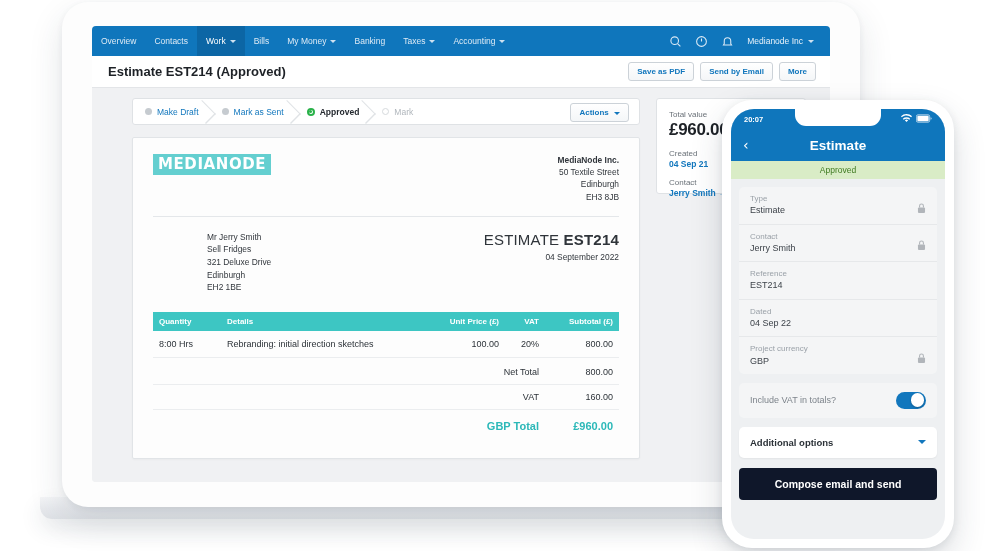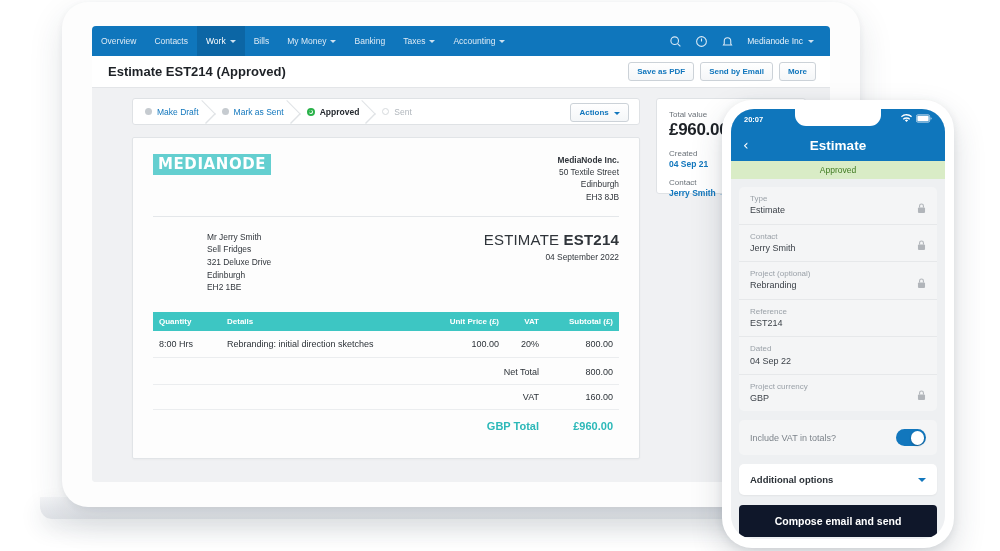--- a/index.html
+++ b/index.html
@@ -557,21 +557,21 @@
             <div class="wf-step link">
               <span class="dot"></span>
               <span>Mark as Sent</span>
             </div>
             <div class="wf-step current">
               <span class="dot ring-green"></span>
               <span>Approved</span>
             </div>
             <div class="wf-step muted last">
               <span class="dot hollow"></span>
-              <span>Sent</span>
+              <span>Mark</span>
             </div>
             <div class="wf-actions">
               <button class="btn-light">
                 <span>Actions</span>
                 <span class="caret" style="border-top-color:#1277bd;margin-left:3px;"></span>
               </button>
             </div>
           </div>
 
           <div class="invoice-card">
@@ -711,32 +711,20 @@
           </div>
           <span class="lock-icon">
             <svg width="9" height="11" viewBox="0 0 14 17" fill="none" stroke="#7b828a" stroke-width="1.7">
               <rect x="1.5" y="7" width="11" height="8.5" rx="1.6" fill="#7b828a" stroke="none"></rect>
               <path d="M4 7V4.6a3 3 0 0 1 6 0V7"></path>
             </svg>
           </span>
         </div>
         <div class="field-row">
           <div class="field-text">
-            <div class="field-label">Project (optional)</div>
-            <div class="field-value">Rebranding</div>
-          </div>
-          <span class="lock-icon">
-            <svg width="9" height="11" viewBox="0 0 14 17" fill="none" stroke="#7b828a" stroke-width="1.7">
-              <rect x="1.5" y="7" width="11" height="8.5" rx="1.6" fill="#7b828a" stroke="none"></rect>
-              <path d="M4 7V4.6a3 3 0 0 1 6 0V7"></path>
-            </svg>
-          </span>
-        </div>
-        <div class="field-row">
-          <div class="field-text">
             <div class="field-label">Reference</div>
             <div class="field-value">EST214</div>
           </div>
         </div>
         <div class="field-row">
           <div class="field-text">
             <div class="field-label">Dated</div>
             <div class="field-value">04 Sep 22</div>
           </div>
         </div>

